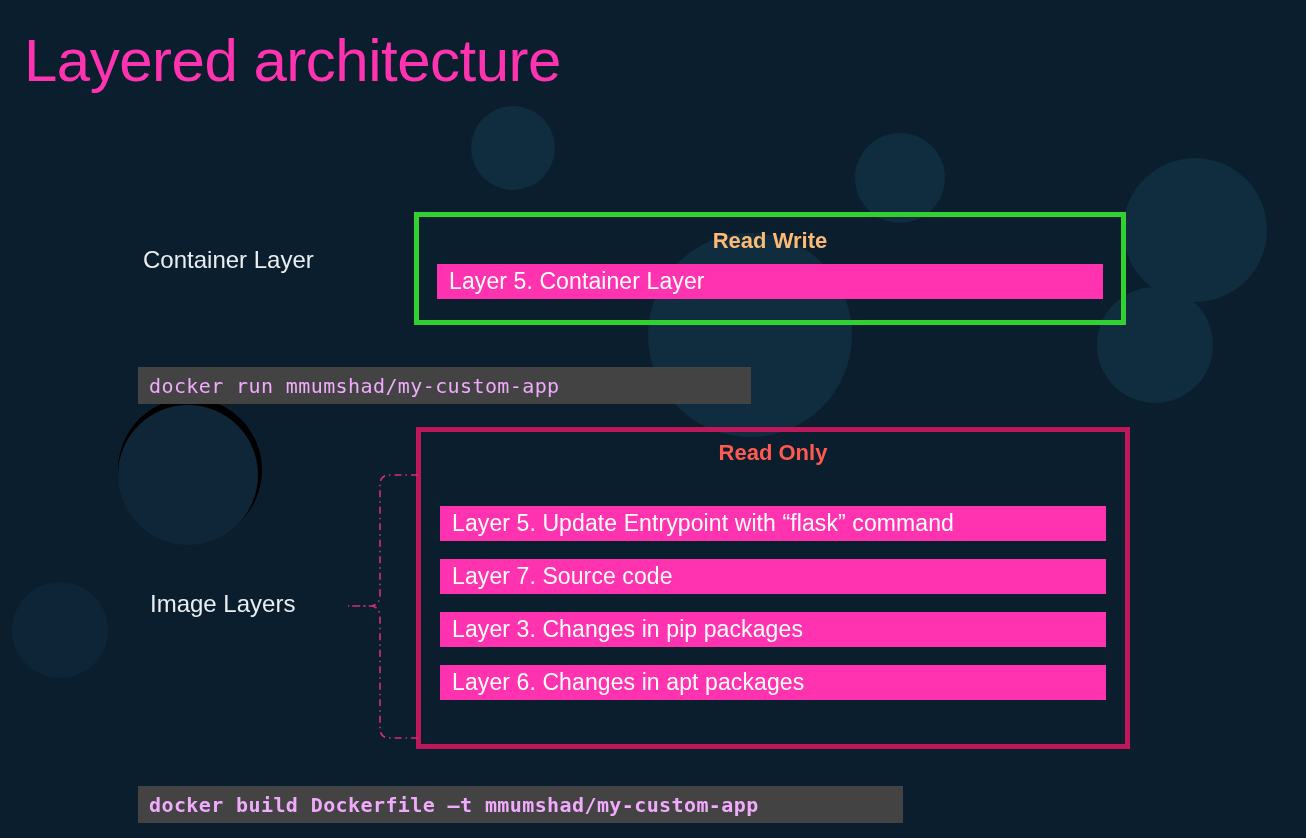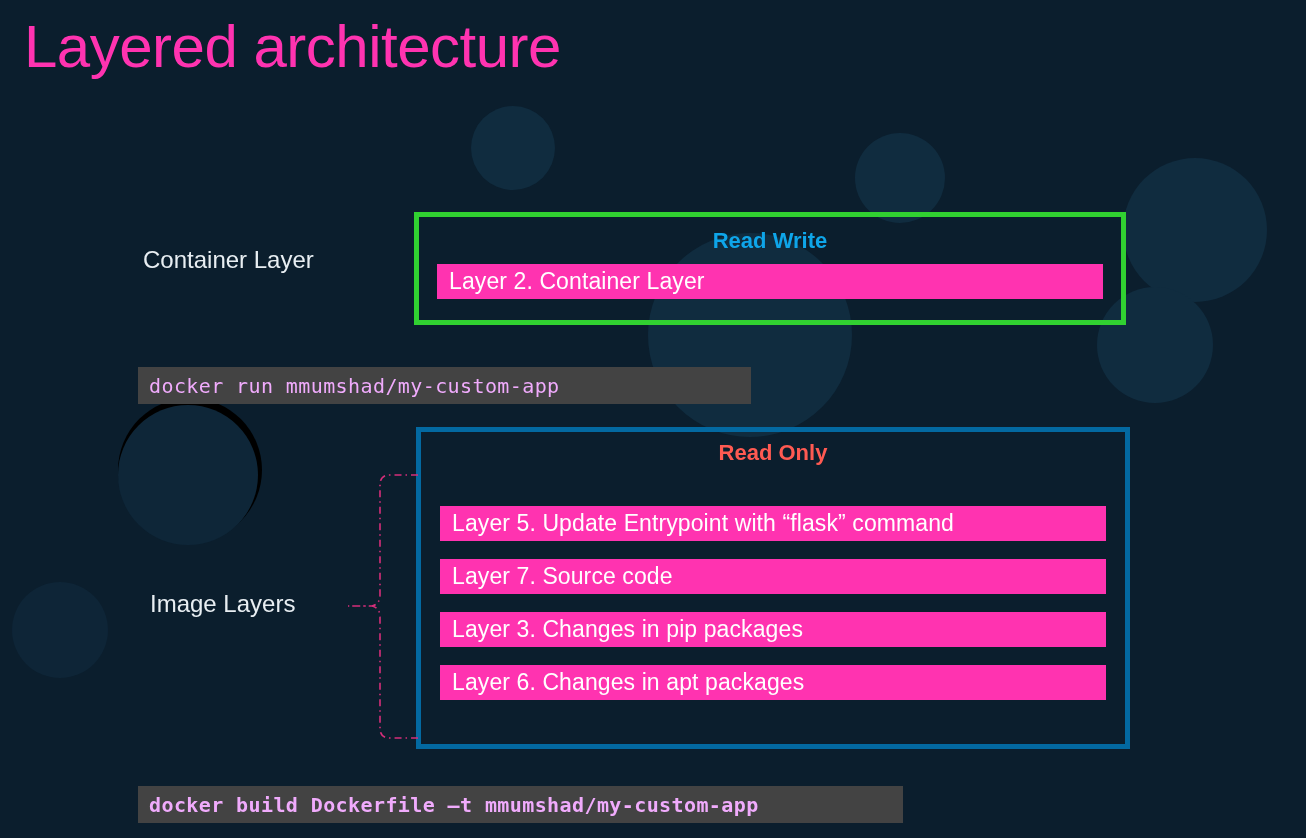--- a/index.html
+++ b/index.html
@@ -14,21 +14,21 @@
   
   #bg-decor {
     position:absolute; inset:0;
     width:1306px; height:838px;
     pointer-events:none;
   }
 
   
   #slide-title {
     position:absolute;
-    left:24px; top:14px;
+    left:24px; top:28px;
     font-size:60px;
     font-weight:400;
     color:#ff33b0;
     letter-spacing:-0.5px;
     line-height:1.1;
     white-space:nowrap;
   }
 
   
   .side-label {
@@ -47,33 +47,33 @@
     background:transparent;
   }
   #container-box {
     left:414px; top:212px;
     width:712px; height:113px;
     border:5px solid #31d131;
   }
   #image-box {
     left:416px; top:427px;
     width:714px; height:322px;
-    border:5px solid #0369a1;
+    border:5px solid #be185d;
     padding-left:17px;
   }
 
   .box-heading {
     position:absolute;
     left:0; right:0;
     text-align:center;
     font-size:22px;
     font-weight:bold;
     white-space:nowrap;
   }
-  #read-write-heading { top:11px; color:#0ea5e9; }
+  #read-write-heading { top:11px; color:#fdba74; }
   #read-only-heading  { top:8px;  color:#ff5a52; }
 
   .layer-stack {
     position:absolute;
     left:0; right:0;
   }
   #container-stack { top:47px; padding:0 18px; }
   #image-stack     { top:38px; padding:0 19px;margin-top:36px; }
 
   .layer-bar {
@@ -130,21 +130,21 @@
 </svg>
 
 <div id="slide-title">Layered architecture</div>
 
 <div class="side-label" id="container-layer-label">Container Layer</div>
 <div class="side-label" id="image-layers-label">Image Layers</div>
 
 <div class="layer-box" id="container-box">
   <div class="box-heading" id="read-write-heading">Read Write</div>
   <div class="layer-stack" id="container-stack">
-    <div class="layer-bar">Layer 2. Container Layer</div>
+    <div class="layer-bar">Layer 5. Container Layer</div>
   </div>
 </div>
 
 <div class="command-bar" id="cmd-run">docker run mmumshad/my-custom-app</div>
 
 <div class="layer-box" id="image-box">
   <div class="box-heading" id="read-only-heading">Read Only</div>
   <div class="layer-stack" id="image-stack">
     <div class="layer-bar">Layer 5. Update Entrypoint with “flask” command</div>
     <div class="layer-bar">Layer 7. Source code</div>

